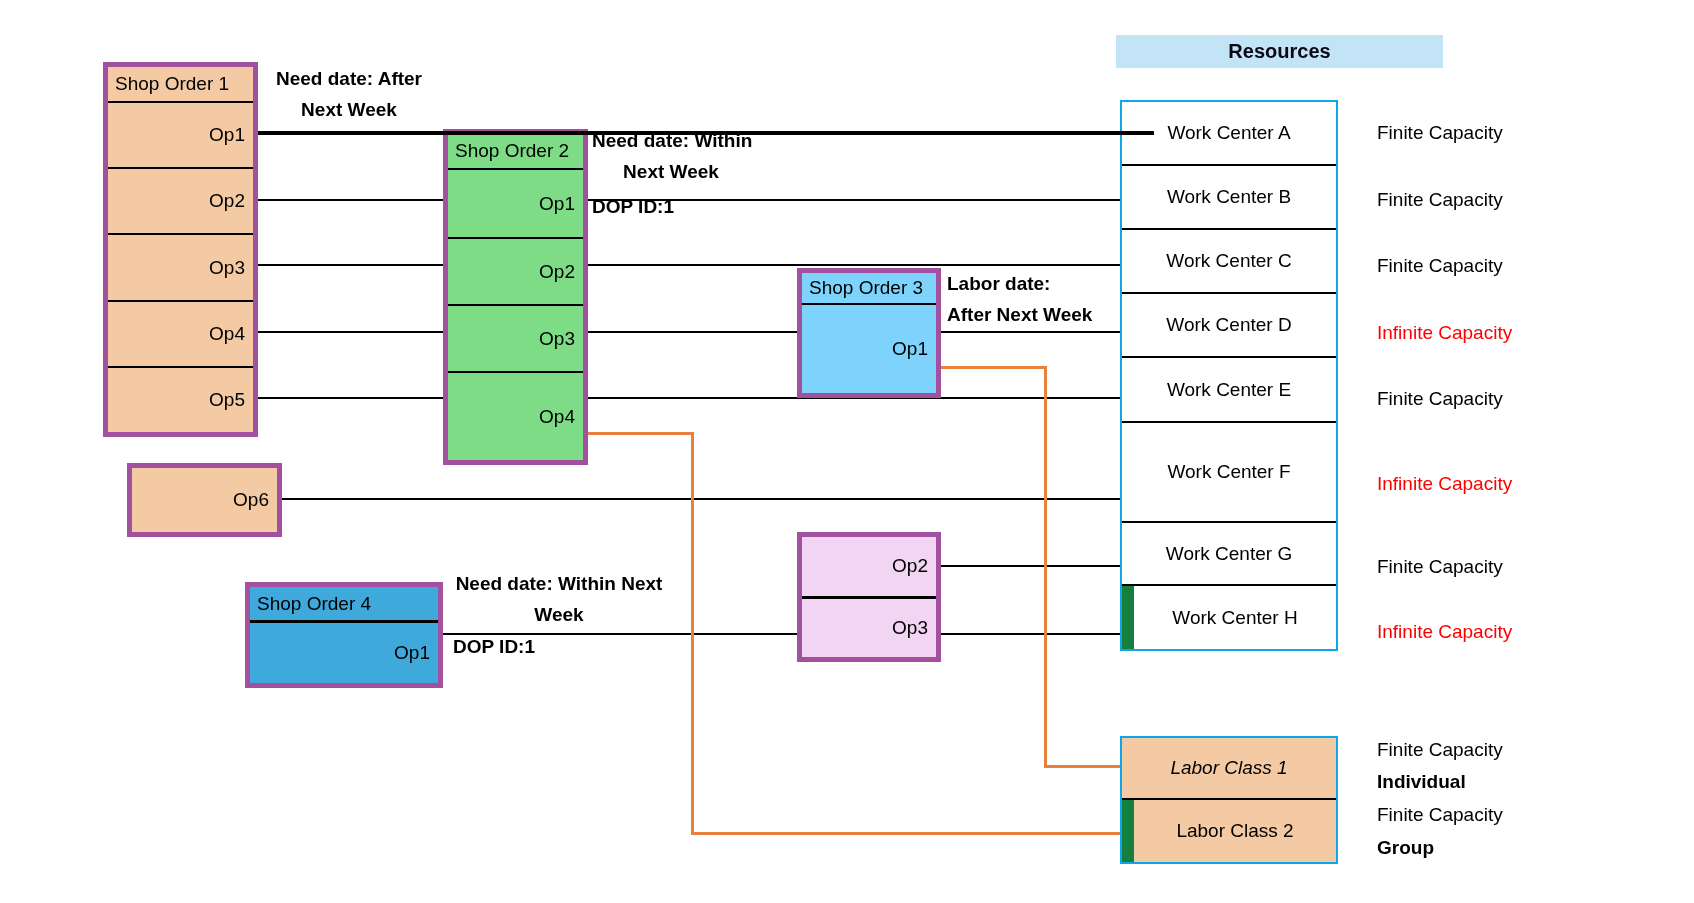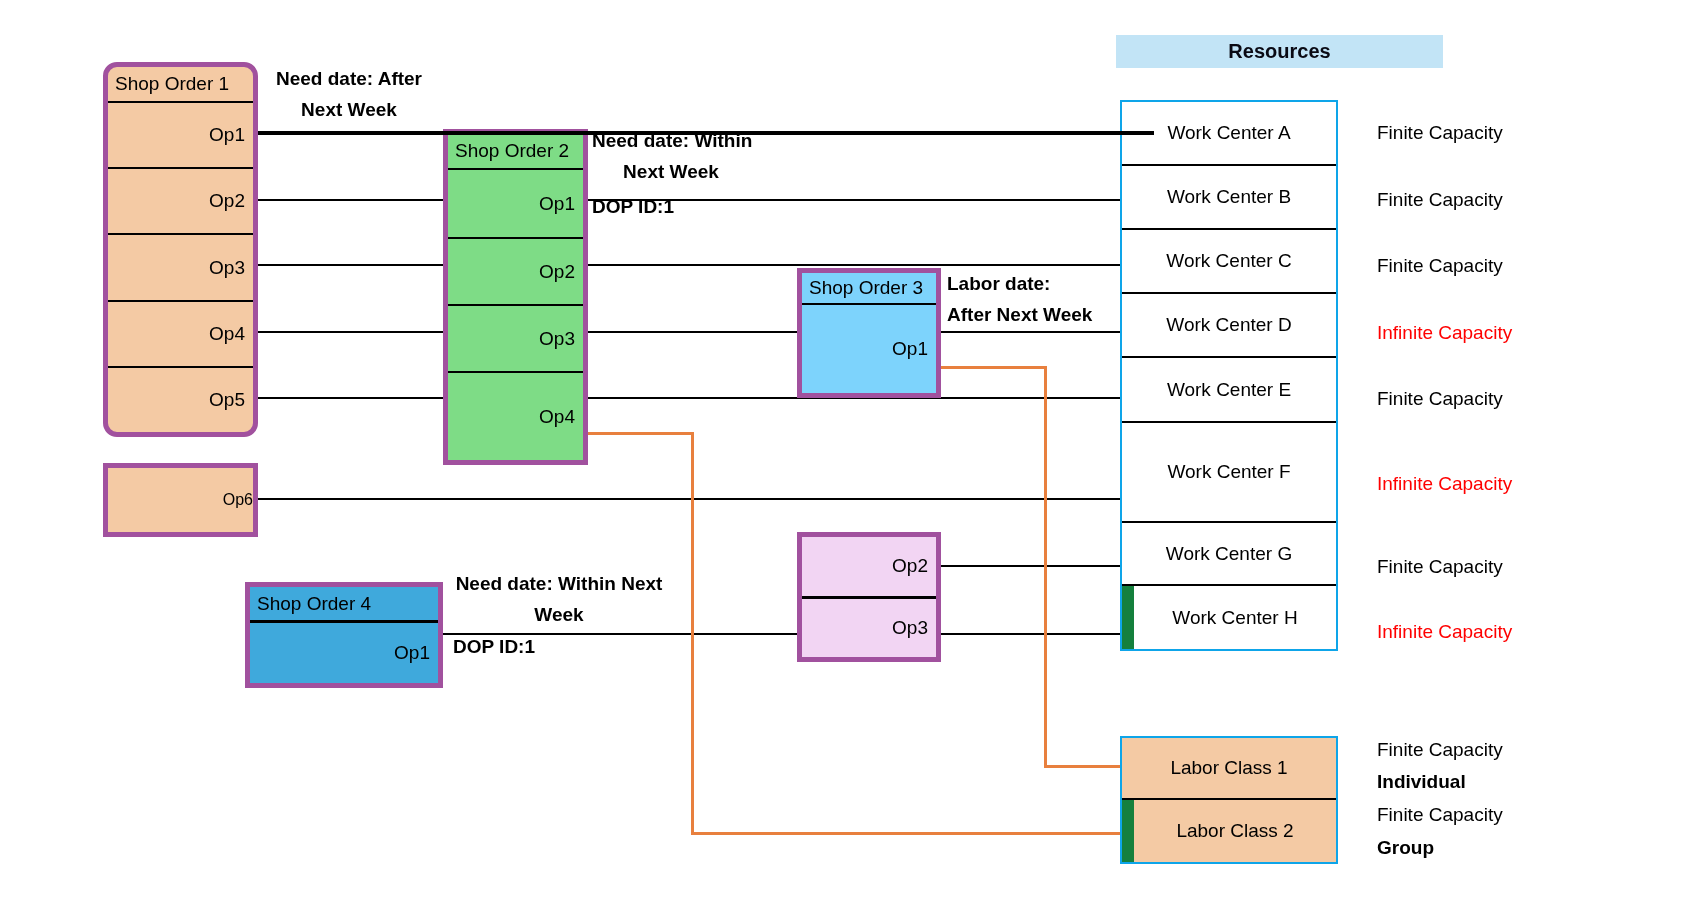--- a/index.html
+++ b/index.html
@@ -20,21 +20,21 @@
     padding-left:7px;border-bottom:2px solid #000;box-sizing:border-box;
   }
   .oprow{
     display:flex;align-items:center;justify-content:flex-end;
     padding-right:8px;box-sizing:border-box;
   }
   .oprow.divided{border-top:2px solid #000;}
   .opsingle{
     position:absolute;z-index:2;border:5px solid #A1519E;box-sizing:border-box;
     display:flex;align-items:center;justify-content:flex-end;
-    font-size:16px;
+    padding-right:8px;font-size:19px;margin-left:24px;
   }
   .resbar{
     position:absolute;left:1116px;top:35px;width:327px;height:33px;z-index:2;
     background:#C2E4F6;display:flex;align-items:center;justify-content:center;
     font-size:20px;font-weight:700;color:#0a0a14;
   }
   .rescol{
     position:absolute;left:1120px;width:214px;z-index:2;background:#15803d;
     border:2px solid #0ea5e9;box-sizing:content-box;font-size:19px;
   }
@@ -75,21 +75,21 @@
   <div class="hline" style="left:941px;top:565px;width:213px;height:2px;"></div>
   <div class="hline" style="left:443px;top:633px;width:711px;height:2px;"></div>
 
   <div class="oline" style="left:586px;top:432px;width:108px;height:3px;"></div>
   <div class="oline" style="left:691px;top:432px;width:3px;height:403px;"></div>
   <div class="oline" style="left:691px;top:832px;width:463px;height:3px;"></div>
   <div class="oline" style="left:939px;top:366px;width:108px;height:3px;"></div>
   <div class="oline" style="left:1044px;top:366px;width:3px;height:402px;"></div>
   <div class="oline" style="left:1044px;top:765px;width:110px;height:3px;"></div>
 
-  <div class="sobox" style="left:103px;top:62px;width:155px;height:375px;background:#F4CAA4;border-radius:14px;">
+  <div class="sobox" style="left:103px;top:62px;width:155px;height:375px;background:#F4CAA4;">
     <div class="sohead" style="height:36px;">Shop Order 1</div>
     <div class="oprow" style="flex:1;">Op1</div>
     <div class="oprow divided" style="flex:1;">Op2</div>
     <div class="oprow divided" style="flex:1;">Op3</div>
     <div class="oprow divided" style="flex:1;">Op4</div>
     <div class="oprow divided" style="flex:1;">Op5</div>
   </div>
 
   <div class="opsingle" style="left:103px;top:463px;width:155px;height:74px;background:#F4CAA4;">Op6</div>
 
@@ -154,21 +154,21 @@
   <div class="caplabel" style="top:122px;">Finite Capacity</div>
   <div class="caplabel" style="top:189px;">Finite Capacity</div>
   <div class="caplabel" style="top:255px;">Finite Capacity</div>
   <div class="caplabel red" style="top:322px;">Infinite Capacity</div>
   <div class="caplabel" style="top:388px;">Finite Capacity</div>
   <div class="caplabel red" style="top:473px;">Infinite Capacity</div>
   <div class="caplabel" style="top:556px;">Finite Capacity</div>
   <div class="caplabel red" style="top:621px;">Infinite Capacity</div>
 
   <div class="rescol laborcol">
-    <div class="resrow" style="height:62px;">Labor Class 1</div>
+    <div class="resrow" style="height:62px;font-style:italic;">Labor Class 1</div>
     <div class="resrow" style="height:62px;">Labor Class 2</div>
   </div>
 
   <div class="caplabel" style="top:739px;">Finite Capacity</div>
   <div class="caplabel bold" style="top:771px;">Individual</div>
   <div class="caplabel" style="top:804px;">Finite Capacity</div>
   <div class="caplabel bold" style="top:837px;">Group</div>
 
 </div>
 

